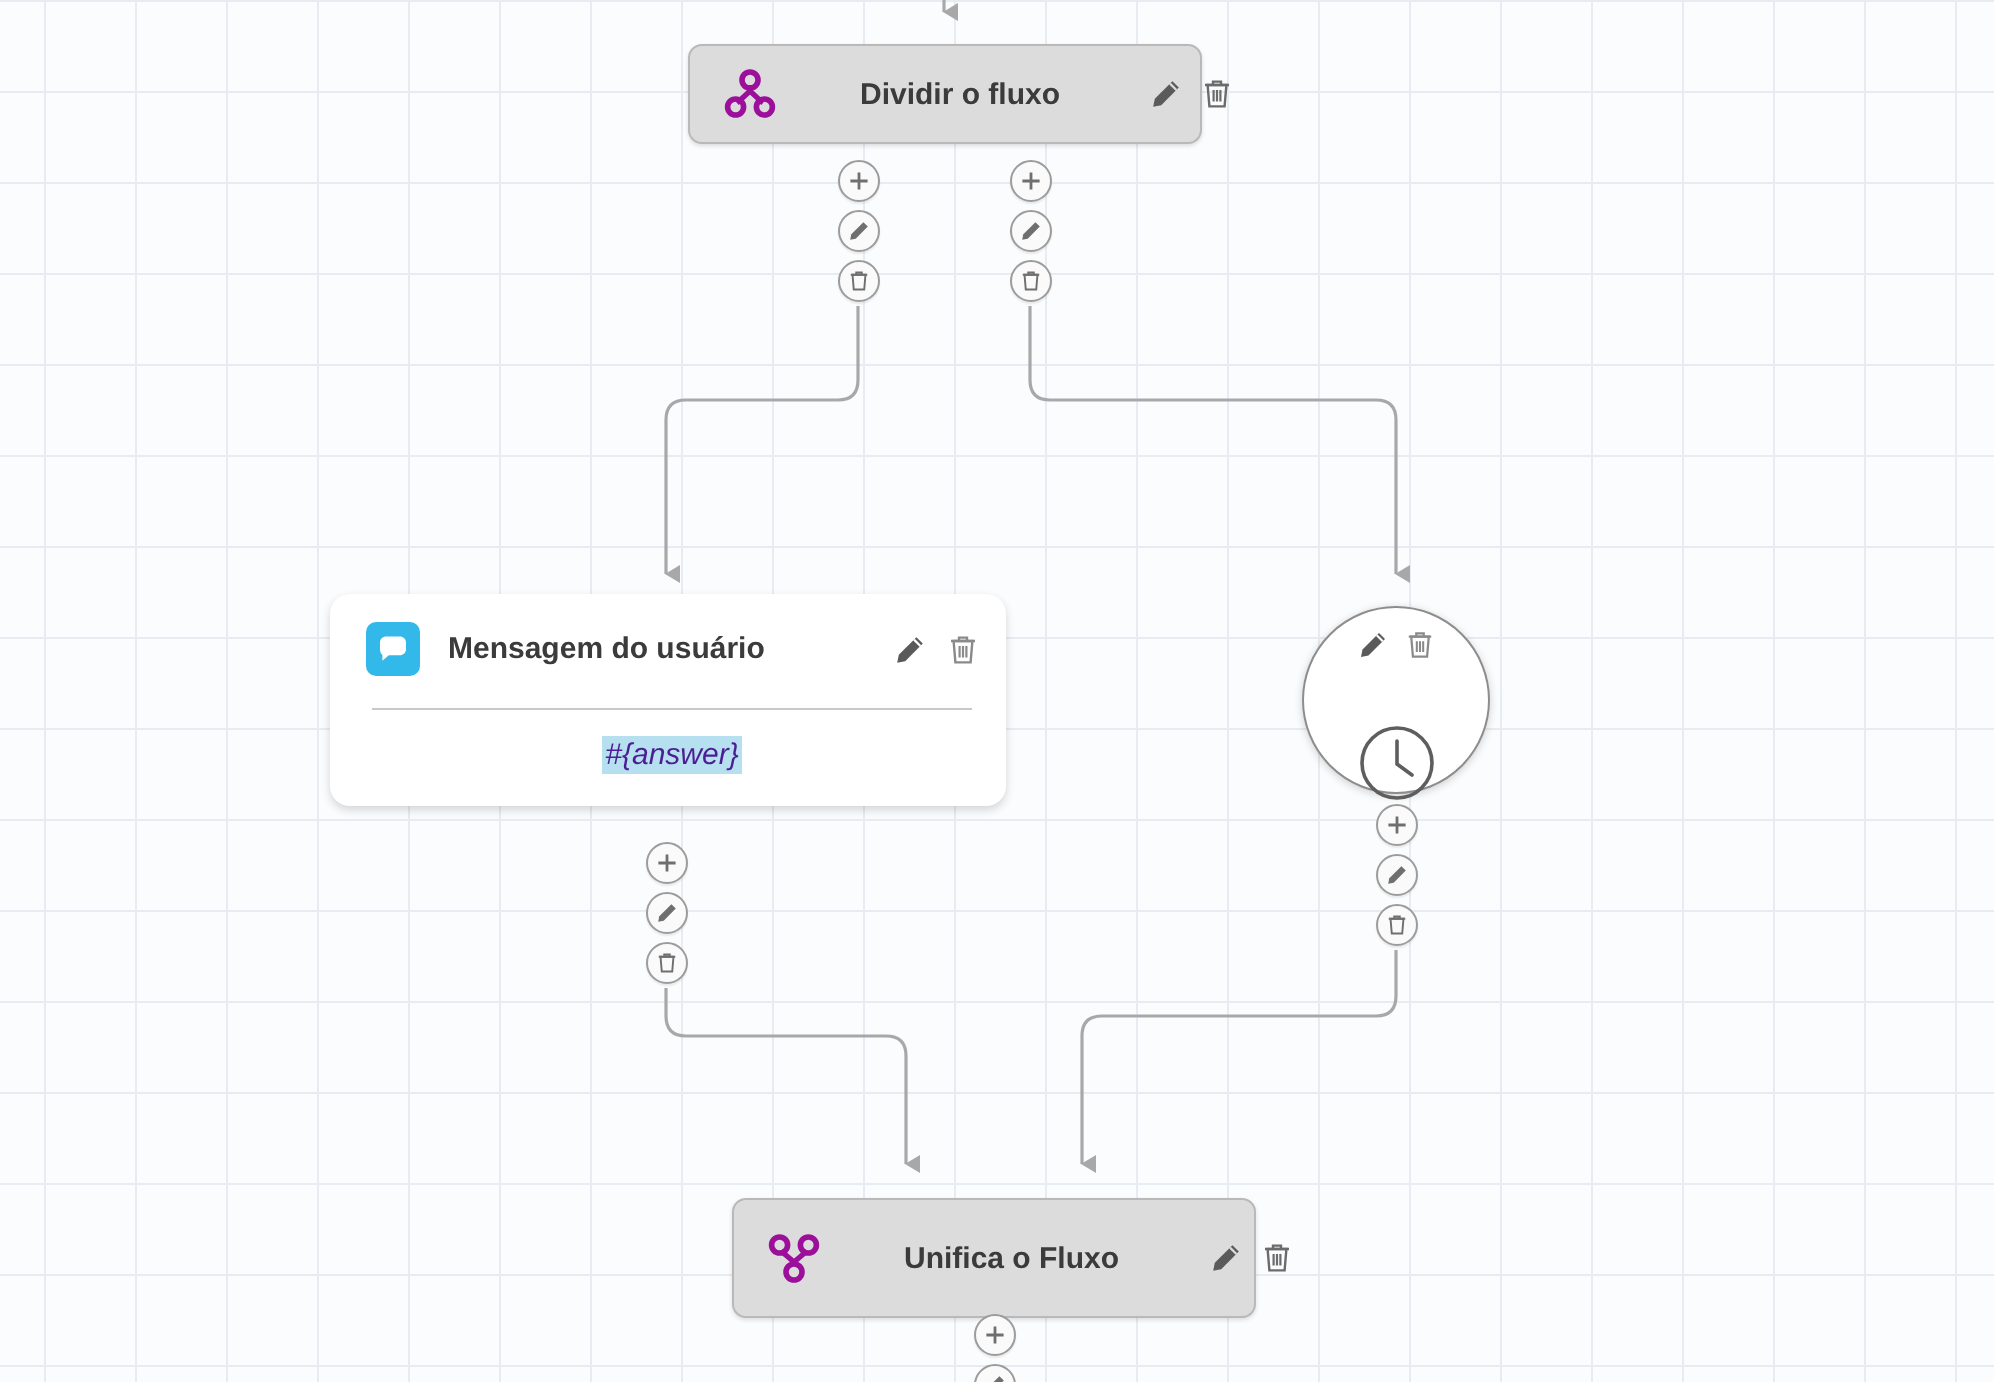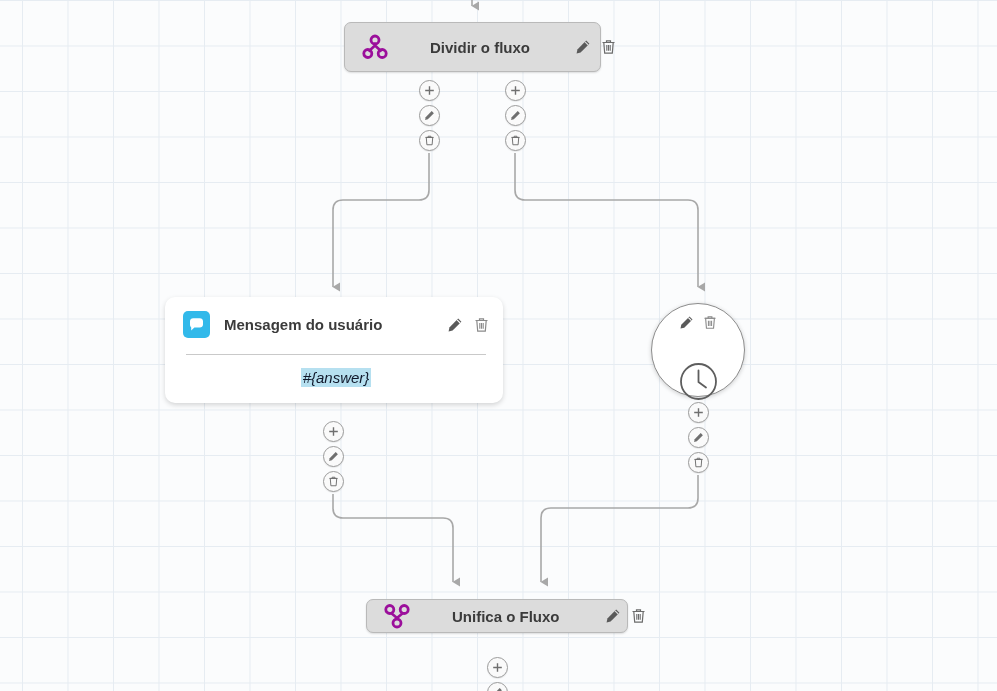--- a/index.html
+++ b/index.html
@@ -51,21 +51,21 @@
   .card .hdr .title {
     font-size: 15px; font-weight: bold; color: #3b3b3b;
     margin-left: 14px; white-space: nowrap;
   }
   .card .hdr .acts { margin-left: auto; display: flex; align-items: center; gap: 11px; }
   .card .sep { height: 1px; background: #c9c9c9; margin: 16px 3px 0 3px; }
   .card .body { text-align: center; padding-top: 14px; }
   .var-chip {
     font-style: italic;
     font-size: 15px;
-    color: #0f172a;
+    color: #4c1d95;
     background: #b6e0f0;
     padding: 1px 2px;
   }
 
   .round-node {
     width: 94px; height: 94px;
     border-radius: 50%;
     background: #ffffff;
     border: 1.5px solid #8d8d8d;
     box-shadow: 0 1px 4px rgba(0,0,0,.18);
@@ -272,21 +272,21 @@
       </svg>
     </div>
     <div class="port-btn">
       <svg width="11" height="11" viewBox="0 0 15 16">
         <path d="M1.5,3.5 H13.5 M5.5,3.5 V1.8 H9.5 V3.5" stroke="#6f6f6f" stroke-width="1.4" fill="none"></path>
         <path d="M2.8,3.5 L3.7,14.2 H11.3 L12.2,3.5 Z" stroke="#6f6f6f" stroke-width="1.4" fill="none"></path>
       </svg>
     </div>
   </div>
 
-  <div class="node gnode" style="left:366px; top:599px; width:262px; height:34px;">
+  <div class="node gnode" style="left:366px; top:599px; width:262px; height:60px;">
     <span class="ico">
       <svg width="28" height="28" viewBox="0 0 28 28">
         <g stroke="#9b0f9b" stroke-width="2.6" fill="none">
           <path d="M7.5,10.5 L14,16 M20.5,10.5 L14,16 M14,16 L14,18"></path>
         </g>
         <circle cx="6.8" cy="7.5" r="4" fill="none" stroke="#9b0f9b" stroke-width="2.8"></circle>
         <circle cx="21.2" cy="7.5" r="4" fill="none" stroke="#9b0f9b" stroke-width="2.8"></circle>
         <circle cx="14" cy="21" r="4" fill="none" stroke="#9b0f9b" stroke-width="2.8"></circle>
       </svg>
     </span>

